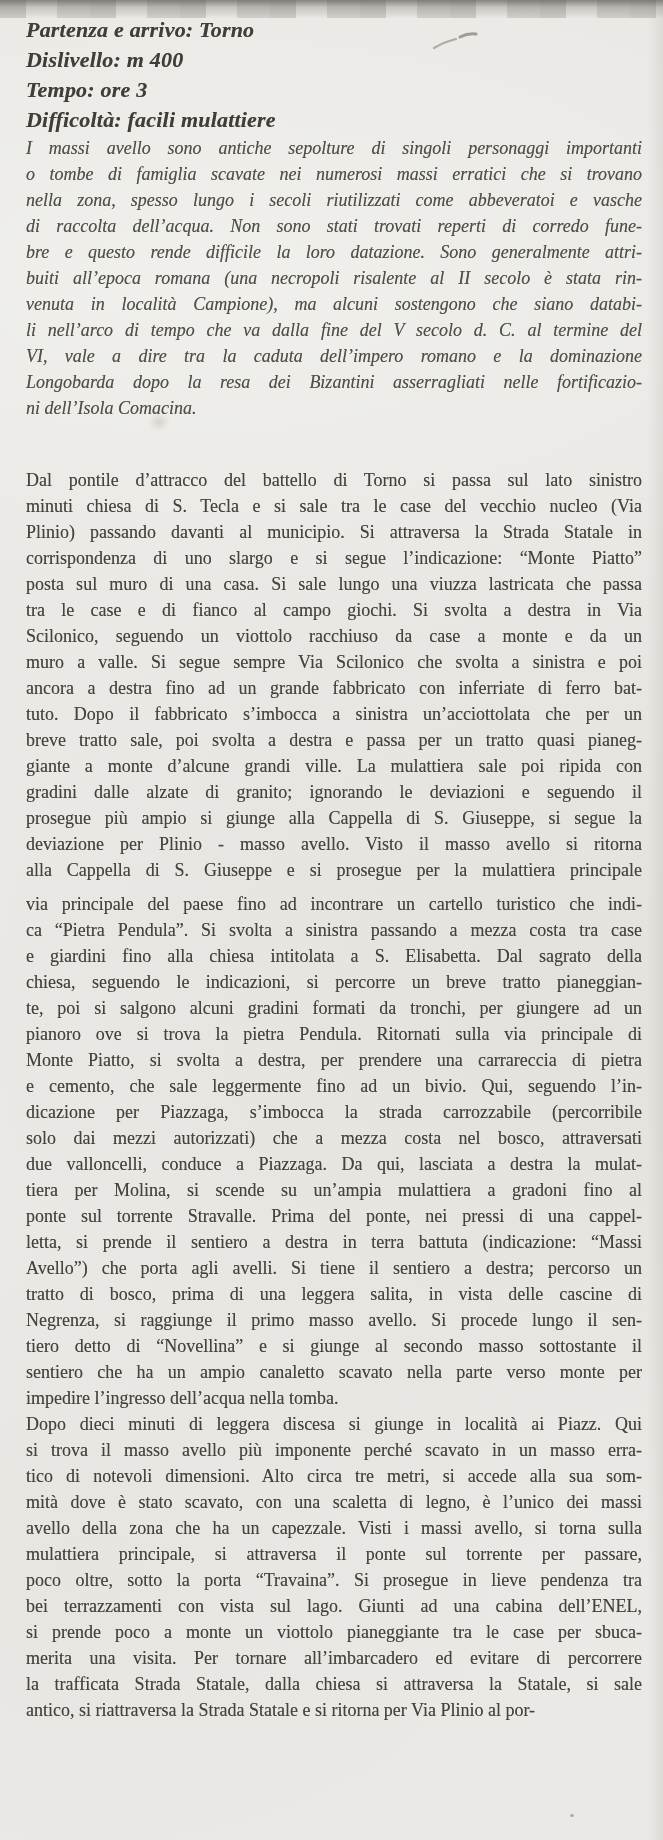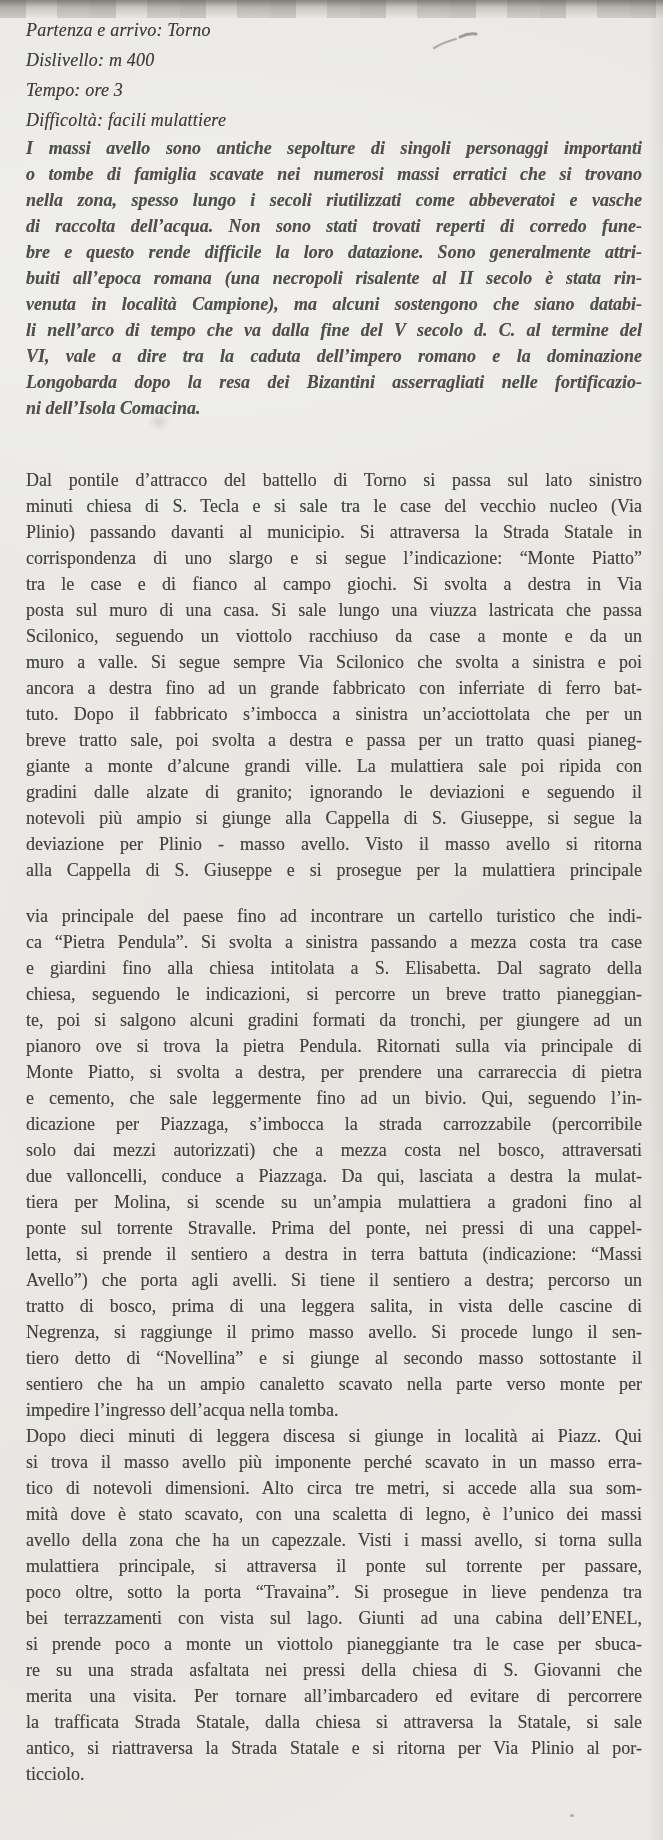--- a/index.html
+++ b/index.html
@@ -27,39 +27,39 @@
       linear-gradient(180deg, rgba(110,108,100,0.80) 0%, rgba(150,148,140,0.40) 40%, rgba(234,233,229,0) 100%);
   }
   .edge-right {
     position: absolute; top: 0; right: 0; width: 16px; height: 100%;
     background: linear-gradient(90deg, rgba(0,0,0,0), rgba(100,98,88,0.10));
   }
   .content {
     position: absolute; left: 26px; top: 15px; width: 616px;
   }
   .hdr-line {
-    font-weight: normal; font-style: italic;
-    font-size: 18px; line-height: 30px; height: 30px;
+    font-weight: bold; font-style: italic;
+    font-size: 22px; line-height: 30px; height: 30px;
     letter-spacing: 0.2px;
     color: #3f3e39;
     text-shadow: 0 0 0.6px rgba(63,62,57,0.55);
   }
   .para { font-size: 18px; }
   .para .line {
     line-height: 26px; height: 26px;
     text-align: justify;
     text-align-last: justify;
     text-shadow: 0 0 0.6px rgba(68,67,62,0.50);
     overflow: visible;
     white-space: nowrap0; 
   }
   .para.end-left .line:last-child { text-align-last: left; }
-  .intro { font-style: italic; color: #514f49; font-weight: bold; }
+  .intro { font-style: italic; color: #514f49; }
   .b1 { margin-top: 46px; }
-  .b2 { margin-top: 20px; }
+  .b2 { margin-top: 8px; }
   .b3 { margin-top: 0; }
   
   .pencil-mark { position: absolute; left: 430px; top: 28px; width: 56px; height: 26px; }
   .smudge {
     position: absolute; left: 144px; top: 410px; width: 30px; height: 24px;
     background: radial-gradient(closest-side, rgba(125,122,110,0.22), rgba(125,122,110,0) 72%);
     filter: blur(1px);
   }
   .speck {
     position: absolute; left: 570px; top: 1814px; width: 4px; height: 3px;
@@ -104,30 +104,30 @@
         <div class="line">VI, vale a dire tra la caduta dell’impero romano e la dominazione</div>
         <div class="line">Longobarda dopo la resa dei Bizantini asserragliati nelle fortificazio-</div>
         <div class="line">ni dell’Isola Comacina.</div>
       </div>
 
     <div class="para b1">
         <div class="line">Dal pontile d’attracco del battello di Torno si passa sul lato sinistro</div>
         <div class="line">minuti chiesa di S. Tecla e si sale tra le case del vecchio nucleo (Via</div>
         <div class="line">Plinio) passando davanti al municipio. Si attraversa la Strada Statale in</div>
         <div class="line">corrispondenza di uno slargo e si segue l’indicazione: “Monte Piatto”</div>
+        <div class="line">posta sul muro di una casa. Si sale lungo una viuzza lastricata che passa</div>
         <div class="line">tra le case e di fianco al campo giochi. Si svolta a destra in Via</div>
-        <div class="line">posta sul muro di una casa. Si sale lungo una viuzza lastricata che passa</div>
         <div class="line">Scilonico, seguendo un viottolo racchiuso da case a monte e da un</div>
         <div class="line">muro a valle. Si segue sempre Via Scilonico che svolta a sinistra e poi</div>
         <div class="line">ancora a destra fino ad un grande fabbricato con inferriate di ferro bat-</div>
         <div class="line">tuto. Dopo il fabbricato s’imbocca a sinistra un’acciottolata che per un</div>
         <div class="line">breve tratto sale, poi svolta a destra e passa per un tratto quasi pianeg-</div>
         <div class="line">giante a monte d’alcune grandi ville. La mulattiera sale poi ripida con</div>
         <div class="line">gradini dalle alzate di granito; ignorando le deviazioni e seguendo il</div>
-        <div class="line">notevoli più ampio si giunge alla Cappella di S. Giuseppe, si segue la</div>
+        <div class="line">prosegue più ampio si giunge alla Cappella di S. Giuseppe, si segue la</div>
         <div class="line">deviazione per Plinio - masso avello. Visto il masso avello si ritorna</div>
         <div class="line">alla Cappella di S. Giuseppe e si prosegue per la mulattiera principale</div>
       </div>
 
     <div class="para b2 end-left">
         <div class="line">via principale del paese fino ad incontrare un cartello turistico che indi-</div>
         <div class="line">ca “Pietra Pendula”. Si svolta a sinistra passando a mezza costa tra case</div>
         <div class="line">e giardini fino alla chiesa intitolata a S. Elisabetta. Dal sagrato della</div>
         <div class="line">chiesa, seguendo le indicazioni, si percorre un breve tratto pianeggian-</div>
         <div class="line">te, poi si salgono alcuni gradini formati da tronchi, per giungere ad un</div>
@@ -151,21 +151,19 @@
     <div class="para b3 end-left">
         <div class="line">Dopo dieci minuti di leggera discesa si giunge in località ai Piazz. Qui</div>
         <div class="line">si trova il masso avello più imponente perché scavato in un masso erra-</div>
         <div class="line">tico di notevoli dimensioni. Alto circa tre metri, si accede alla sua som-</div>
         <div class="line">mità dove è stato scavato, con una scaletta di legno, è l’unico dei massi</div>
         <div class="line">avello della zona che ha un capezzale. Visti i massi avello, si torna sulla</div>
         <div class="line">mulattiera principale, si attraversa il ponte sul torrente per passare,</div>
         <div class="line">poco oltre, sotto la porta “Travaina”. Si prosegue in lieve pendenza tra</div>
         <div class="line">bei terrazzamenti con vista sul lago. Giunti ad una cabina dell’ENEL,</div>
         <div class="line">si prende poco a monte un viottolo pianeggiante tra le case per sbuca-</div>
-        <div class="line">re su una strada asfaltata nei pressi della chiesa di S. Giovanni che</div>
         <div class="line">merita una visita. Per tornare all’imbarcadero ed evitare di percorrere</div>
         <div class="line">la trafficata Strada Statale, dalla chiesa si attraversa la Statale, si sale</div>
         <div class="line">antico, si riattraversa la Strada Statale e si ritorna per Via Plinio al por-</div>
-        <div class="line">ticciolo.</div>
       </div>
 
   </div>
 </div>
 
 </body></html>

